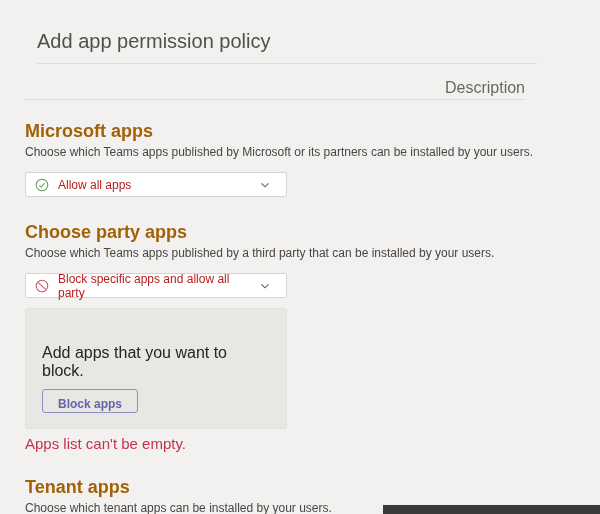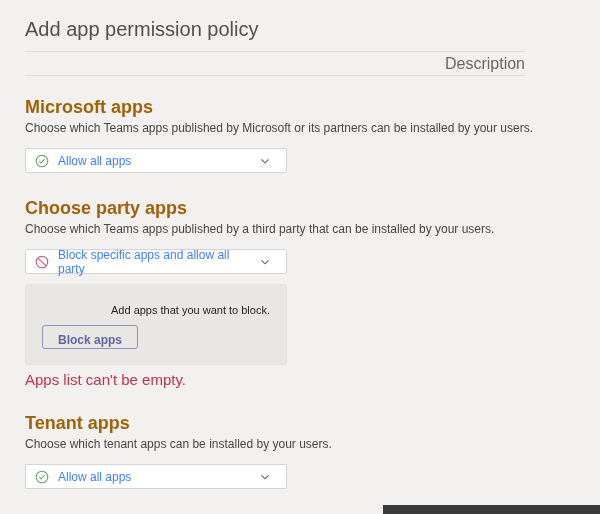--- a/index.html
+++ b/index.html
@@ -11,21 +11,21 @@
     position: relative;
     overflow: hidden;
     color: #252423;
   }
   .content { padding: 14px 0 0 25px; }
 
   h1.page-title {
     font-size: 20px;
     font-weight: 400;
     color: #52504c;
-    margin: 0;
+    margin: 12px;
     width: 500px;
     padding: 4px 0 10px 0;
     border-bottom: 1px solid #dedcda;
   }
   .desc-input {
     display: block;
     width: 500px;
     height: 24px;
     background: transparent;
     border: none;
@@ -57,33 +57,33 @@
     height: 25px;
     background: #ffffff;
     border: 1px solid #d6d4d2;
     border-radius: 2px;
     display: flex;
     align-items: center;
     padding: 0 9px 0 9px;
     cursor: pointer;
   }
   .dropdown .dd-left { display: flex; align-items: center; gap: 9px; flex: 1; }
-  .dropdown .dd-label { font-size: 12px; color: #3b82f6; }
+  .dropdown .dd-label { font-size: 12px; color: #b91c1c; }
   .dropdown svg.state-icon { display: block; }
   .dropdown svg.chevron { display: block; margin-right: 6px; }
 
   .block-panel {
     width: 262px;
     background: #e9e7e4;
     border: 1px solid #e3e1de;
     border-radius: 3px;
     margin-top: 10px;
     padding: 19px 16px 15px 16px;
   }
-  .panel-text { font-size: 11px; color: #252423; margin: 0 0 9px 0; text-align: right; }
+  .panel-text { font-size: 16px; color: #252423; margin: 16px 0 9px 0; }
   .block-apps-btn {
     background: transparent;
     border: 1px solid #8f90c1;
     border-radius: 3px;
     color: #6264a7;
     font-family: "Liberation Sans", sans-serif;
     font-size: 12px;
     font-weight: 700;
     padding: 7px 15px;
     height: 24px;

